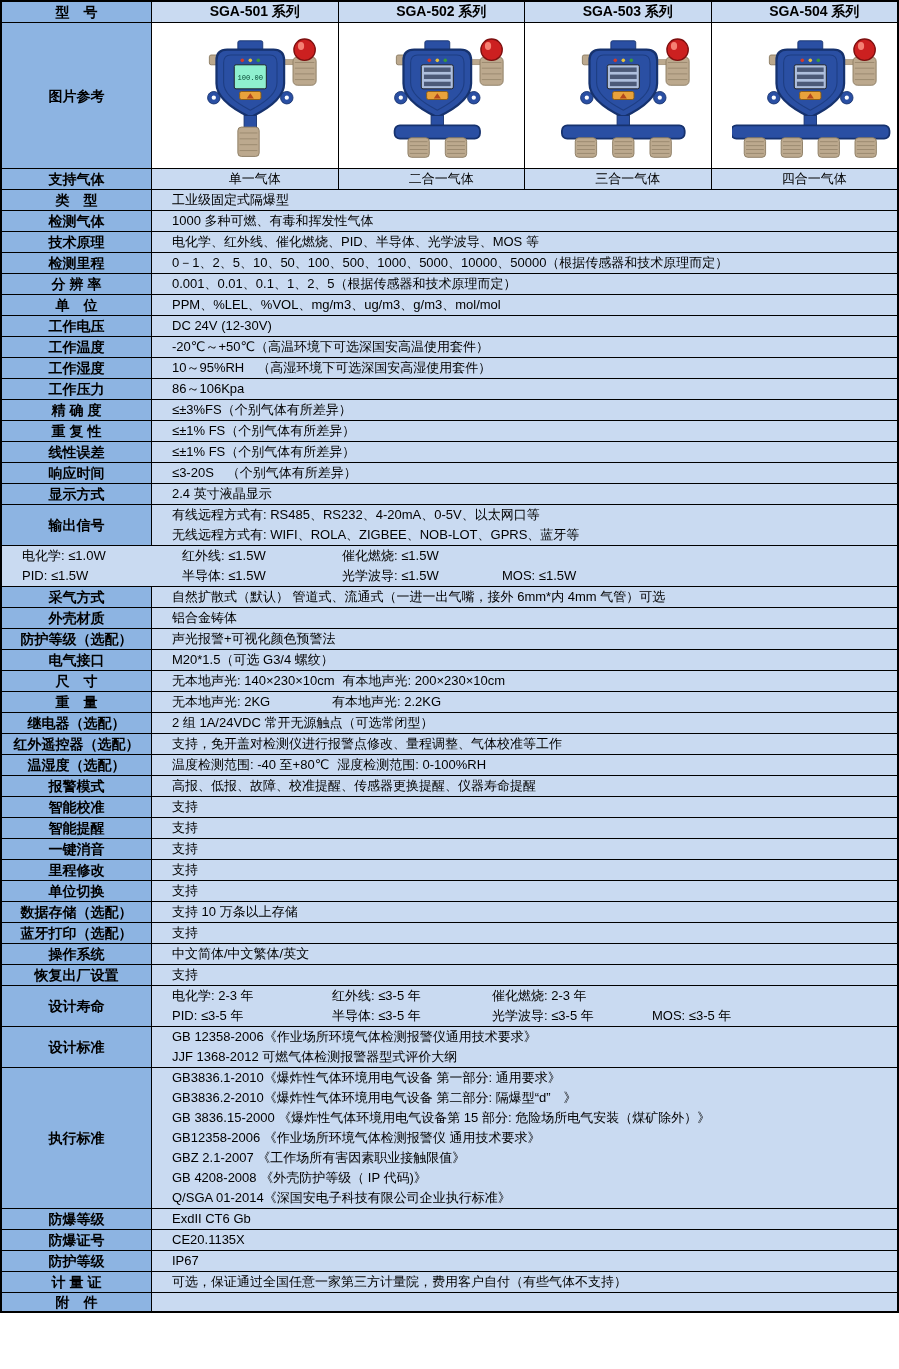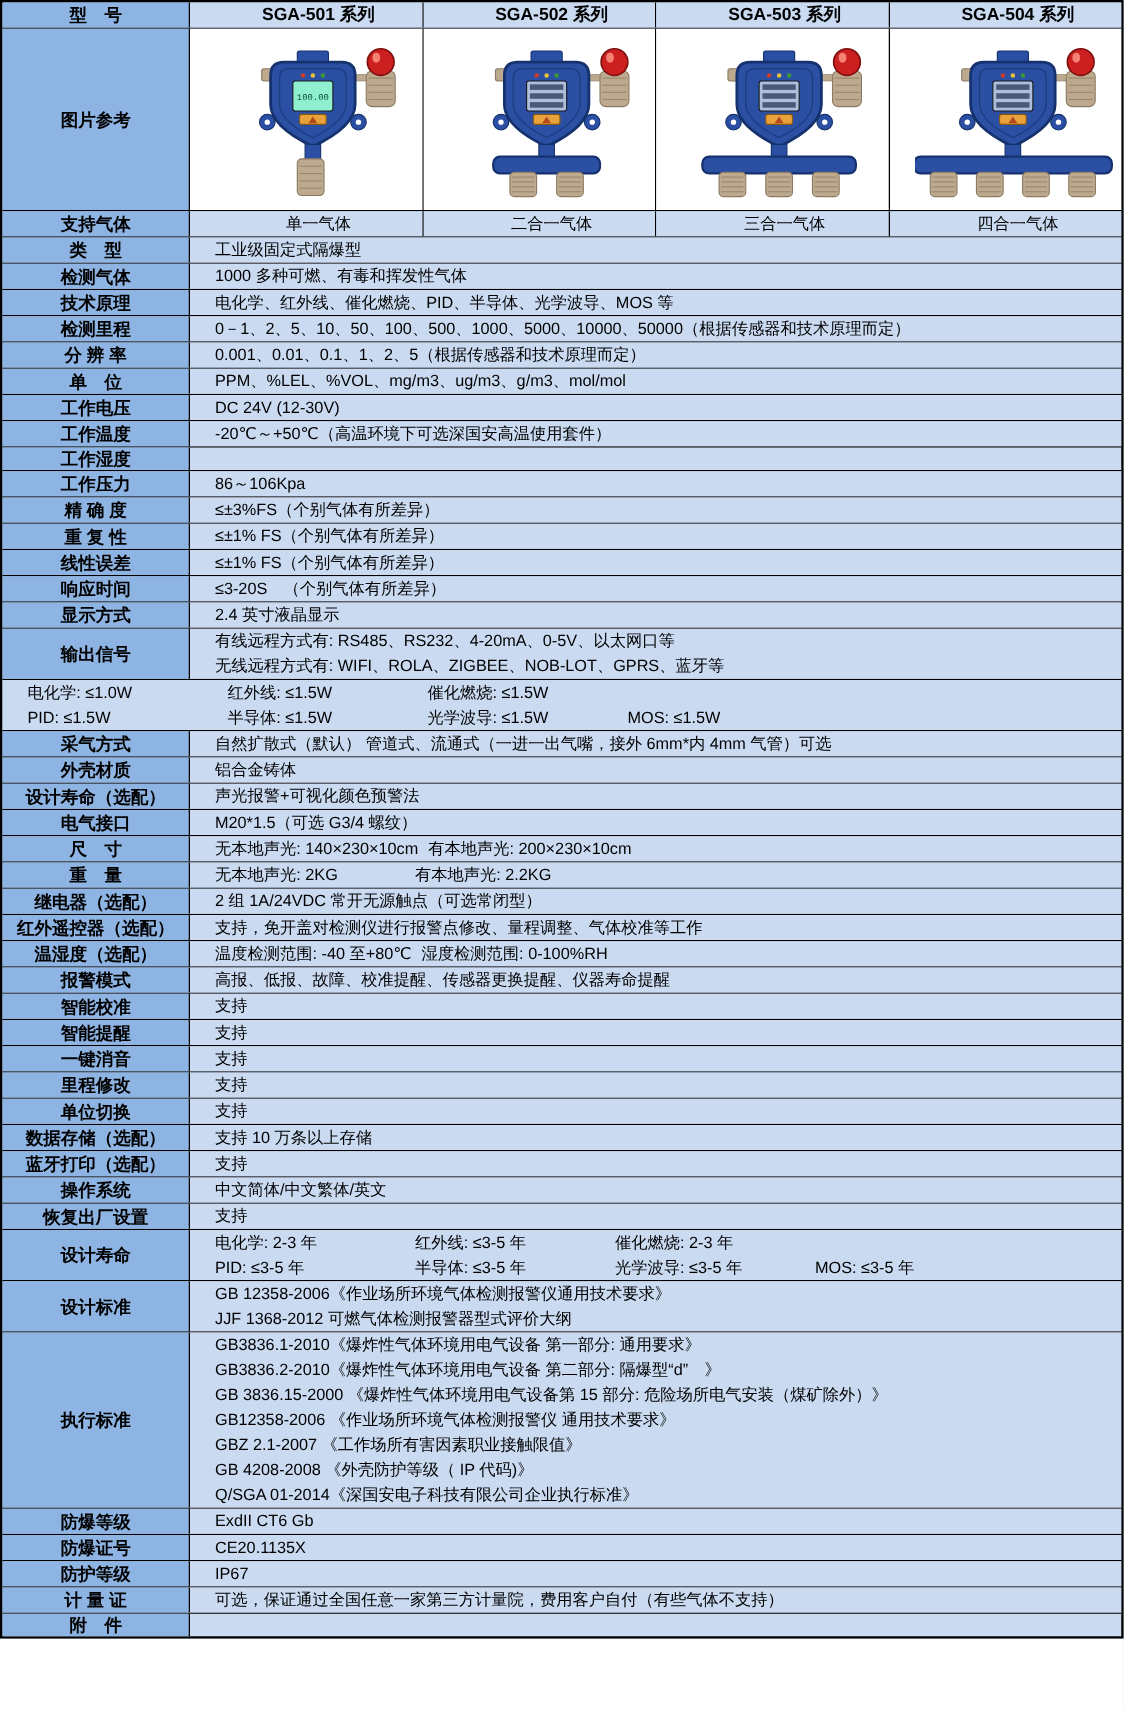--- a/index.html
+++ b/index.html
@@ -265,20 +265,23 @@
       </div>
     </div>
     <div class="row">
       <div class="lbl">工作温度</div>
       <div class="val">
         <div class="line"><span class="seg">-20℃～+50℃（高温环境下可选深国安高温使用套件）</span></div>
       </div>
     </div>
     <div class="row">
       <div class="lbl">工作湿度</div>
+      <div class="val">
+        <div class="line"><span class="seg">10～95%RH　（高湿环境下可选深国安高湿使用套件）</span></div>
+      </div>
     </div>
     <div class="row">
       <div class="lbl">工作压力</div>
       <div class="val">
         <div class="line"><span class="seg">86～106Kpa</span></div>
       </div>
     </div>
     <div class="row">
       <div class="lbl">精 确 度</div>
       <div class="val">
@@ -328,21 +331,21 @@
         <div class="line"><span class="seg">自然扩散式（默认） 管道式、流通式（一进一出气嘴，接外 6mm*内 4mm 气管）可选</span></div>
       </div>
     </div>
     <div class="row">
       <div class="lbl">外壳材质</div>
       <div class="val">
         <div class="line"><span class="seg">铝合金铸体</span></div>
       </div>
     </div>
     <div class="row">
-      <div class="lbl">设计寿命（选配）</div>
+      <div class="lbl">防护等级（选配）</div>
       <div class="val">
         <div class="line"><span class="seg">声光报警+可视化颜色预警法</span></div>
       </div>
     </div>
     <div class="row">
       <div class="lbl">电气接口</div>
       <div class="val">
         <div class="line"><span class="seg">M20*1.5（可选 G3/4 螺纹）</span></div>
       </div>
     </div>

